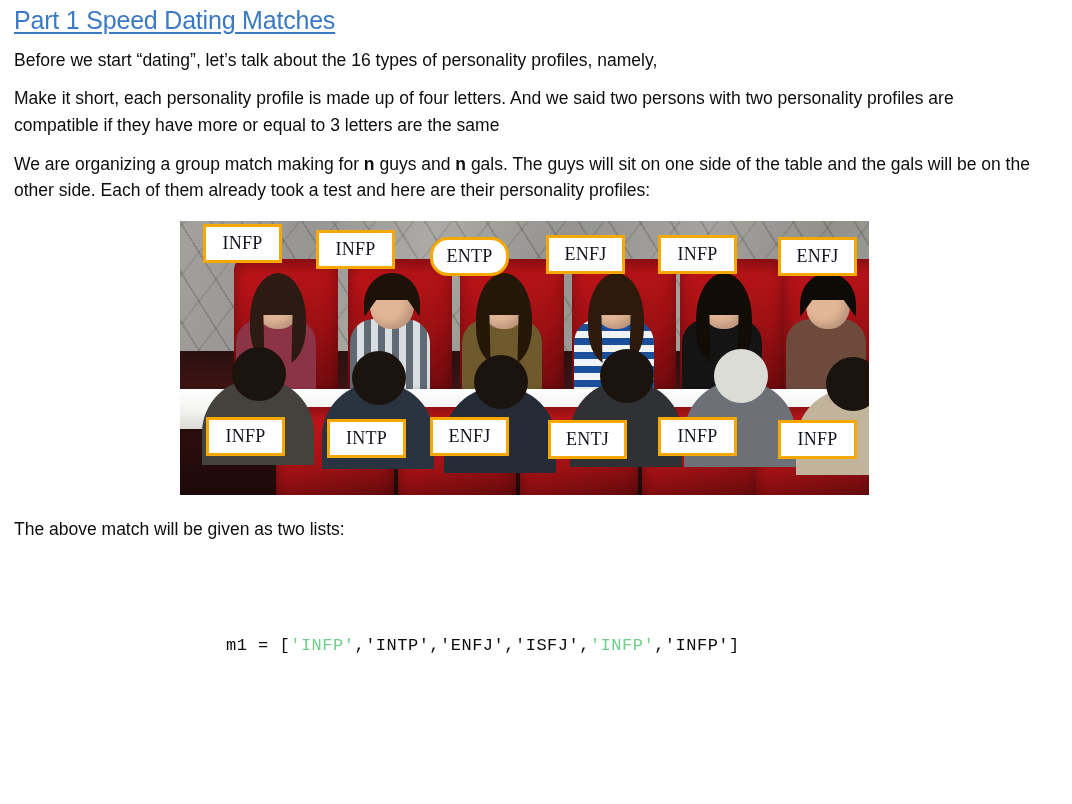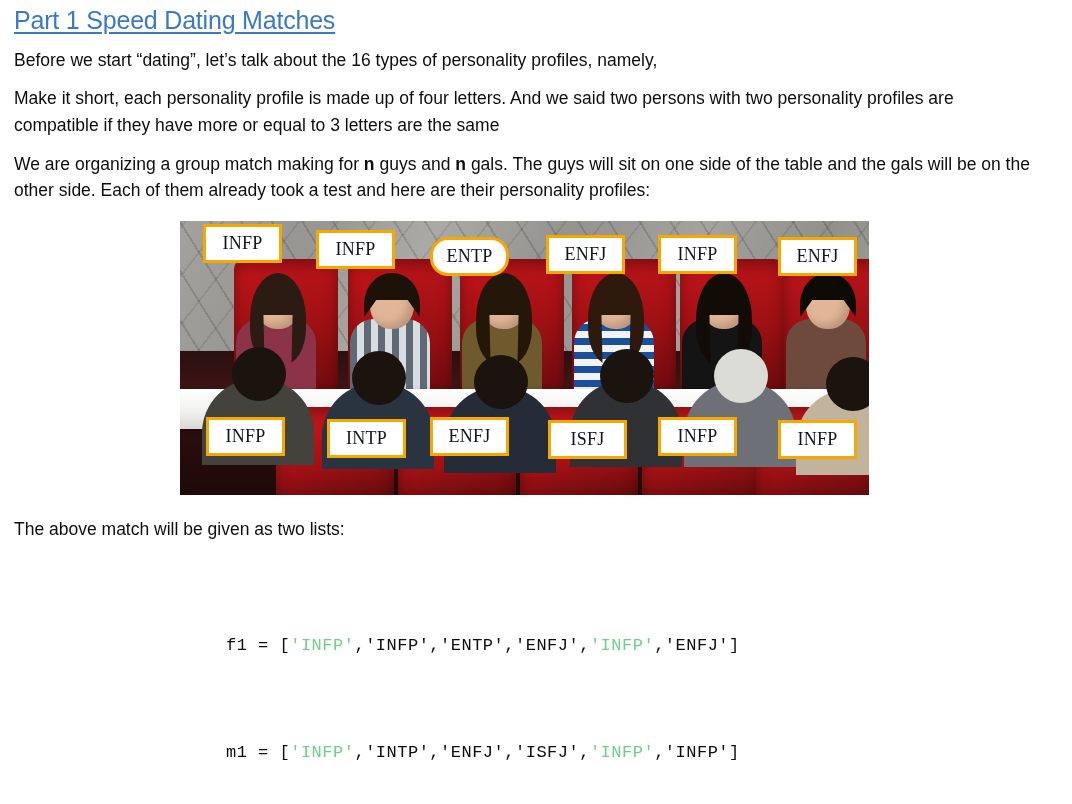--- a/index.html
+++ b/index.html
@@ -261,25 +261,24 @@
     <div class="label-box" style="left:23px;top:3px;">INFP</div>
     <div class="label-box" style="left:136px;top:9px;">INFP</div>
     <div class="label-box" style="left:250px;top:16px;border-radius:18px;">ENTP</div>
     <div class="label-box" style="left:366px;top:14px;">ENFJ</div>
     <div class="label-box" style="left:478px;top:14px;">INFP</div>
     <div class="label-box" style="left:598px;top:16px;">ENFJ</div>
 
     <div class="label-box" style="left:26px;top:196px;">INFP</div>
     <div class="label-box" style="left:138px;top:198px;margin-left:9px;">INTP</div>
     <div class="label-box" style="left:250px;top:196px;">ENFJ</div>
-    <div class="label-box" style="left:368px;top:199px;">ISFJ</div>
+    <div class="label-box" style="left:368px;top:199px;">ENTJ</div>
     <div class="label-box" style="left:478px;top:196px;">INFP</div>
     <div class="label-box" style="left:598px;top:199px;">INFP</div>
   </div>
 
   <p class="body-text" style="margin-top:21px;">The above match will be given as two lists:</p>
 
   <div class="code-block">
-    <div class="code-line"><span>f1</span><span> = [</span><span class="str-green">'INFP'</span><span>,</span><span>'INFP'</span><span>,</span><span>'ENTP'</span><span>,</span><span>'ENFJ'</span><span>,</span><span class="str-green">'INFP'</span><span>,</span><span>'ENFJ'</span><span>]</span></div>
     <div class="code-line"><span>m1</span><span> = [</span><span class="str-green">'INFP'</span><span>,</span><span>'INTP'</span><span>,</span><span>'ENFJ'</span><span>,</span><span>'ISFJ'</span><span>,</span><span class="str-green">'INFP'</span><span>,</span><span>'INFP'</span><span>]</span></div>
   </div>
 
 </div>
 
 </body></html>

